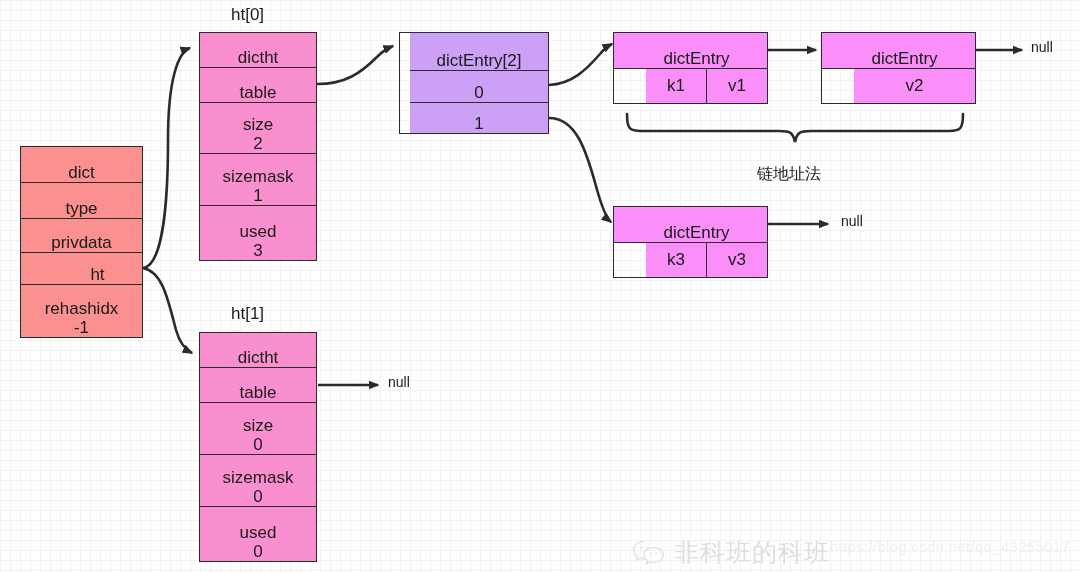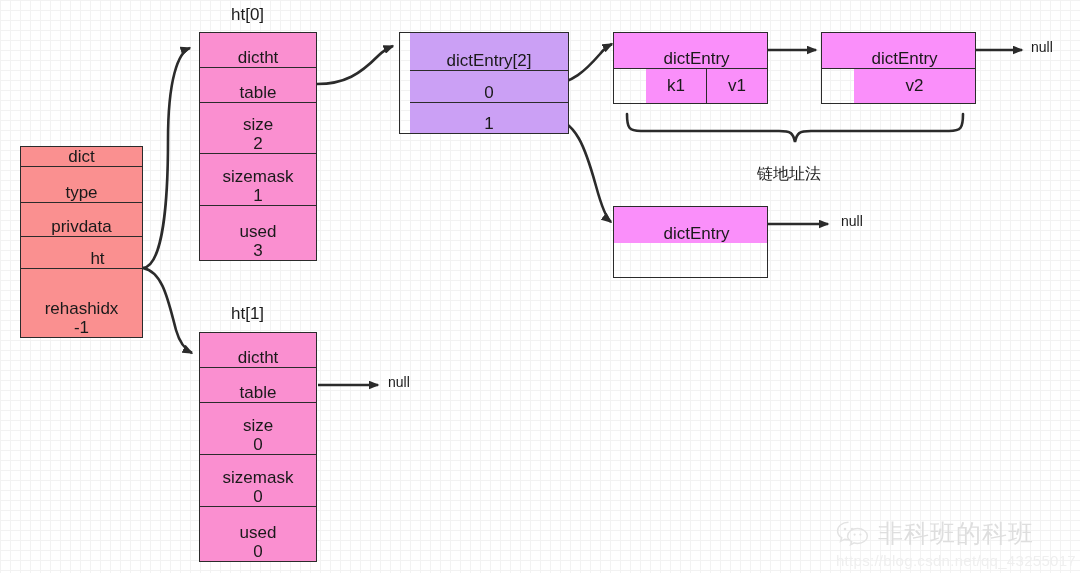--- a/index.html
+++ b/index.html
@@ -88,24 +88,23 @@
   }
   .cn-text {
     position: absolute;
     color: #1a1a1a;
     font-size: 16px;
     white-space: nowrap;
     font-family: "DejaVu Sans", "Liberation Sans", sans-serif;
   }
   #watermark {
     position: absolute;
-    right: 4px;
+    right: 10px;
     bottom: 4px;
     display: flex;
-    flex-direction: column;
     align-items: flex-start;
     opacity: 1;
     pointer-events: none;
   }
   .wm-top {
     display: flex;
     align-items: center;
     gap: 8px;
   }
   .wm-name {
@@ -149,21 +148,21 @@
 
     <line x1="768" y1="224" x2="828" y2="224" stroke="#2b2b2b" stroke-width="2.6" marker-end="url(#arrowhead)"></line>
 
     <line x1="318" y1="385" x2="378" y2="385" stroke="#2b2b2b" stroke-width="2.6" marker-end="url(#arrowhead)"></line>
 
     <path d="M627,114 C627,128 629,131 641,131 L779,131 C791,131 793,133 795,142
              C797,133 799,131 811,131 L949,131 C961,131 963,128 963,114" fill="none" stroke="#2b2b2b" stroke-width="2.6" stroke-linecap="round"></path>
   </svg>
 
   <div class="node salmon-struct" style="left:20px; top:146px; width:123px; height:192px;">
-    <div class="cell" style="height:20px;">
+    <div class="cell" style="height:36px;">
       <span class="val">dict</span>
     </div>
     <div class="cell" style="height:36px;">
       <span class="val">type</span>
     </div>
     <div class="cell" style="height:34px;">
       <span class="val">privdata</span>
     </div>
     <div class="cell" style="height:32px;padding-left:32px;">
       <span class="val">ht</span>
@@ -215,21 +214,21 @@
       <span class="val">0</span>
     </div>
     <div class="cell" style="flex:1;">
       <span class="val">used</span>
       <span class="val">0</span>
     </div>
   </div>
 
   <div class="null-text" style="left:388px; top:374px;">null</div>
 
-  <div class="node purple-struct" style="left:399px; top:32px; width:170px; height:102px;padding-left:10px;">
+  <div class="node purple-struct" style="left:399px; top:32px; width:150px; height:102px;padding-left:10px;">
     <div class="cell" style="height:38px;">
       <span class="val">dictEntry[2]</span>
     </div>
     <div class="cell" style="height:32px;">
       <span class="val">0</span>
     </div>
     <div class="cell" style="flex:1;">
       <span class="val">1</span>
     </div>
   </div>
@@ -251,20 +250,24 @@
     <div class="kv-row">
       <div class="kv">v2</div>
     </div>
   </div>
 
   <div class="null-text" style="left:1031px; top:39px;">null</div>
 
   <div class="node magenta-struct" style="left:613px; top:206px; width:155px; height:72px;">
     <div class="cell" style="height:36px;">
       <span class="val">dictEntry</span>
+    </div>
+    <div class="kv-row">
+      <div class="kv">k3</div>
+      <div class="kv">v3</div>
     </div>
   </div>
 
   <div class="null-text" style="left:841px; top:213px;">null</div>
 
   <div class="cn-text" style="left:757px; top:164px;">链地址法</div>
 
   <div id="watermark">
     <div class="wm-top">
       <svg width="34" height="28" viewBox="0 0 34 28">

